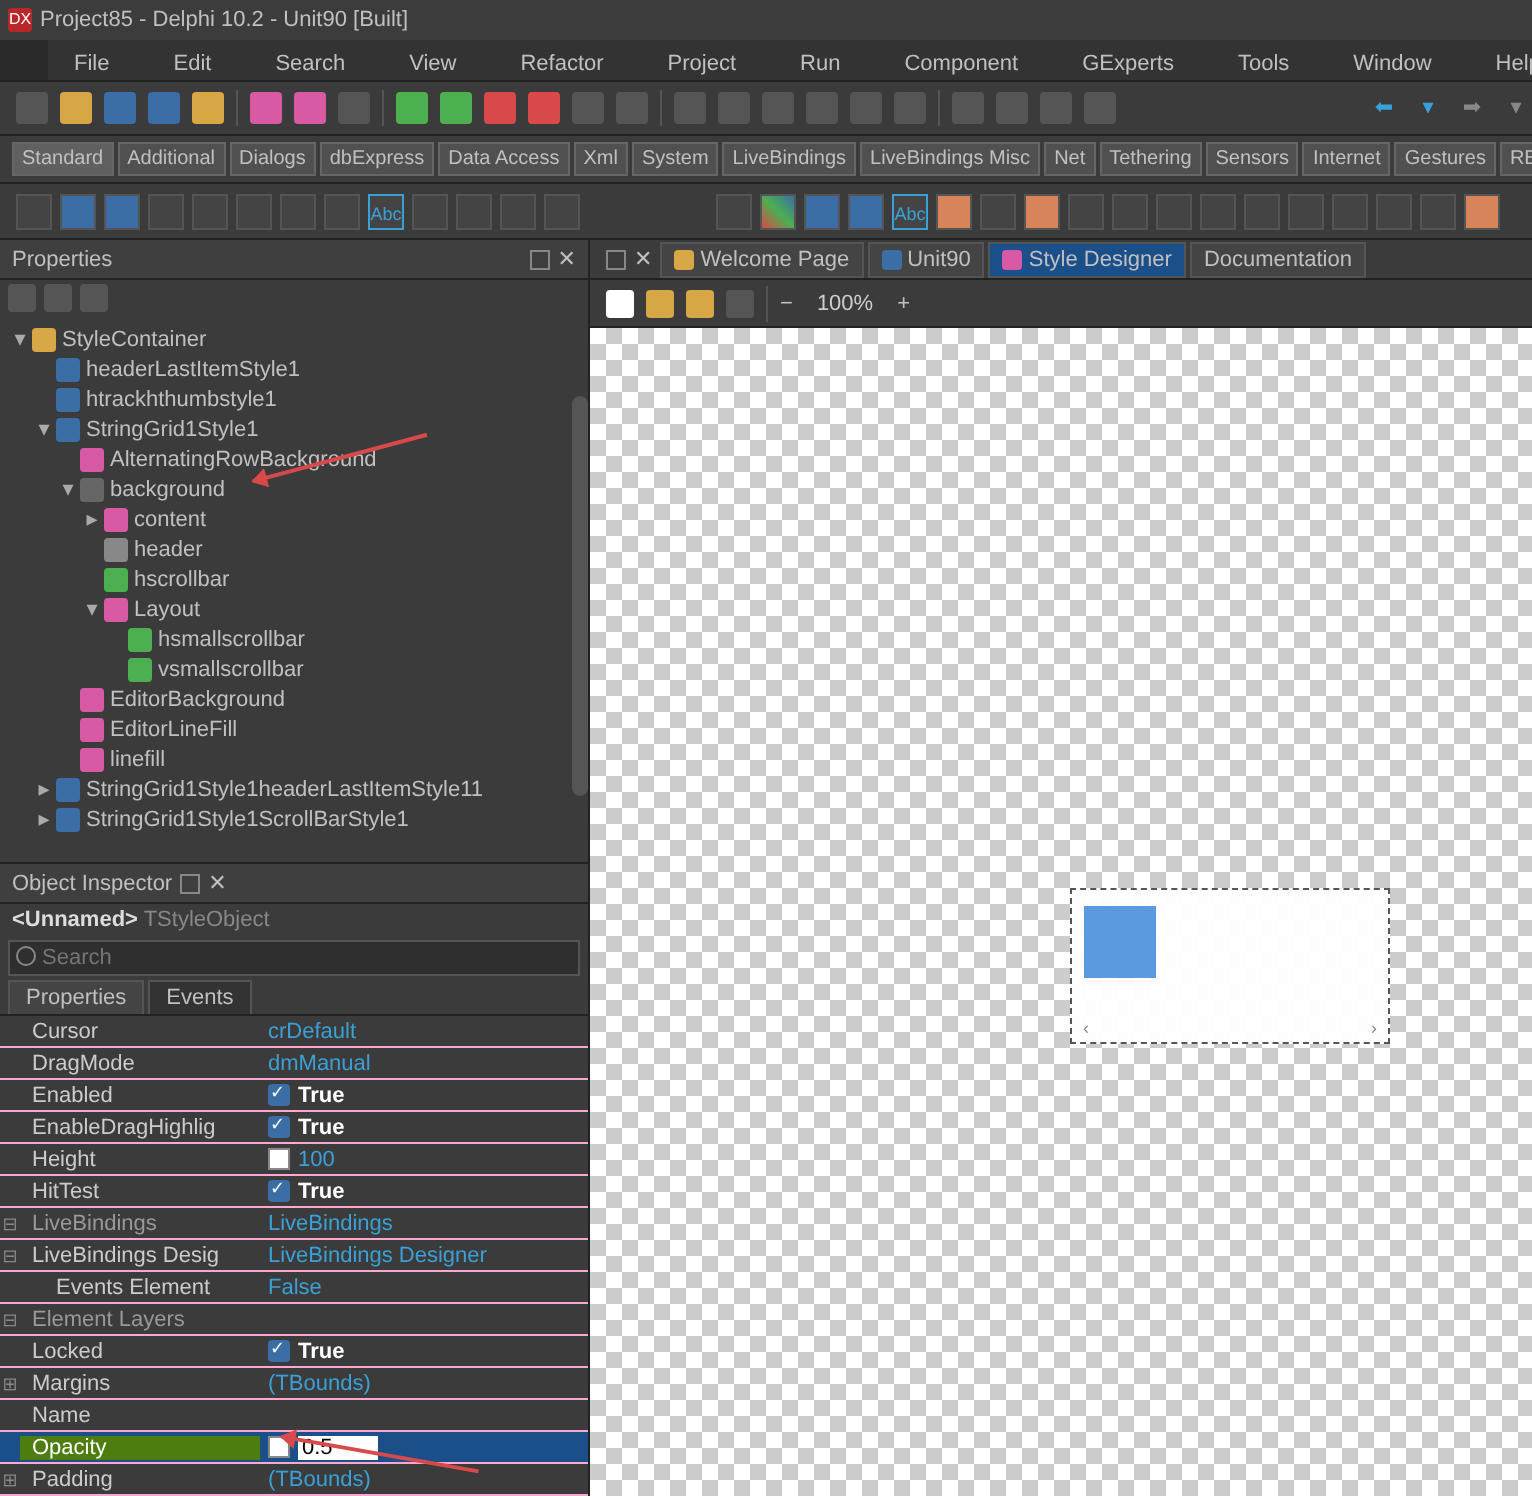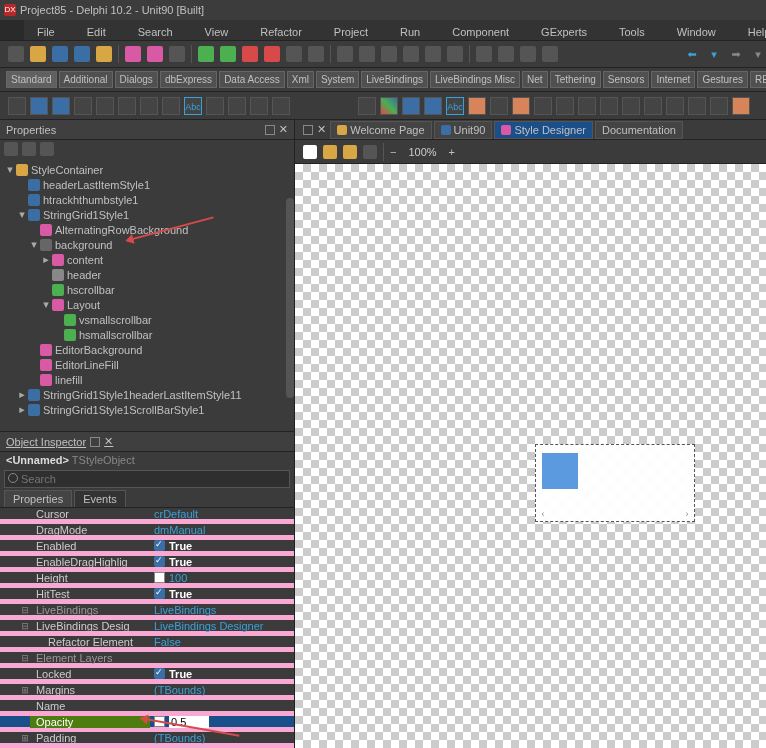--- a/index.html
+++ b/index.html
@@ -41,32 +41,32 @@
 .tnode .ico{width:12px;height:12px;display:inline-block;margin-right:3px;border-radius:2px;}
 .ico.container{background:#d7a645;}
 .ico.style{background:#3a6ea5;}
 .ico.layout{background:#d85aa5;}
 .ico.scroll{background:#4caf50;}
 .ico.expand{background:#666;}
 .ico.text{background:#888;}
 .tnode.i0{padding-left:4px;} .tnode.i1{padding-left:16px;} .tnode.i2{padding-left:28px;} .tnode.i3{padding-left:40px;} .tnode.i4{padding-left:52px;}
 .arrow1{position:absolute;top:70px;left:125px;width:90px;height:2px;background:#d84a4a;transform:rotate(-15deg);pointer-events:none;}
 .arrow1::before{content:"";position:absolute;left:-6px;top:-4px;border:5px solid transparent;border-right:8px solid #d84a4a;}
-.insp-title{background:#3f3f3f;padding:3px 6px;border-top:1px solid #222;border-bottom:1px solid #222;display:flex;align-items:center;text-decoration:underline;}
+.insp-title{background:#3f3f3f;padding:3px 6px;border-top:1px solid #222;border-bottom:1px solid #222;display:flex;align-items:center;}
 .insp-sub{background:#3b3b3b;padding:2px 6px;color:#ddd;}
 .insp-sub .gray{color:#888;}
 .search-row{background:#3b3b3b;padding:2px 4px;}
 .search-row input{width:100%;background:#2f2f2f;border:1px solid #555;color:#ccc;padding:2px 16px;font-size:11px;}
 .search-row{position:relative;}
 .search-row .sicon{position:absolute;left:8px;top:5px;width:10px;height:10px;border:1px solid #888;border-radius:50%;}
 .tabs{background:#3b3b3b;padding:0 4px;display:flex;border-bottom:1px solid #222;}
 .tab{padding:2px 8px;background:#333;border:1px solid #555;border-bottom:none;margin-right:2px;}
 .tab.active{background:#444;}
 .props{background:#3b3b3b;overflow-y:auto;position:relative;}
-.prow{display:flex;align-items:center;height:16px;border-bottom:5px solid #f9a8d4;padding-left:20px;}
+.prow{display:flex;align-items:center;height:16px;border-bottom:1px solid #f9a8d4;}
 .prow .pname{width:120px;padding-left:6px;color:#ccc;white-space:nowrap;overflow:hidden;}
 .prow .pname.indent{padding-left:18px;}
 .prow .pname.cat{color:#999;}
 .prow .pval{flex:1;color:#3aa1d8;padding-left:4px;display:flex;align-items:center;gap:4px;}
 .prow.sel{background:#1a4f8a;}
 .prow.sel .pname{color:#fff;background:#4d7c0f;}
 .prow .pval .chk{width:11px;height:11px;background:#3a6ea5;border-radius:2px;display:inline-block;position:relative;}
 .prow .pval .chk::after{content:"✓";color:#fff;font-size:9px;position:absolute;top:-1px;left:1px;}
 .prow .pval .swatch{width:11px;height:11px;background:#fff;border:1px solid #888;display:inline-block;}
 .prow .pval input{background:#fff;color:#000;border:none;width:40px;font-size:11px;padding:0 2px;}
@@ -285,26 +285,26 @@
           <span>hscrollbar</span>
         </div>
         <div class="tnode i3">
           <span class="tw">▾</span>
           <span class="ico layout"></span>
           <span>Layout</span>
         </div>
         <div class="tnode i4">
           <span class="tw"></span>
           <span class="ico scroll"></span>
+          <span>hsmallscrollbar</span>
+        </div>
+        <div class="tnode i4">
+          <span class="tw"></span>
+          <span class="ico scroll"></span>
           <span>vsmallscrollbar</span>
-        </div>
-        <div class="tnode i4">
-          <span class="tw"></span>
-          <span class="ico scroll"></span>
-          <span>hsmallscrollbar</span>
         </div>
         <div class="tnode i2">
           <span class="tw"></span>
           <span class="ico layout"></span>
           <span>EditorBackground</span>
         </div>
         <div class="tnode i2">
           <span class="tw"></span>
           <span class="ico layout"></span>
           <span>EditorLineFill</span>
@@ -392,21 +392,21 @@
             <span style="color:#3aa1d8">LiveBindings</span>
           </span>
         </div>
         <div class="prow">
           <span class="exp">⊟</span>
           <span class="pname  ">LiveBindings Desig</span>
           <span class="pval">LiveBindings Designer</span>
         </div>
         <div class="prow">
           <span class="exp"></span>
-          <span class="pname indent ">Refactor Element</span>
+          <span class="pname indent ">Events Element</span>
           <span class="pval">False</span>
         </div>
         <div class="prow">
           <span class="exp">⊟</span>
           <span class="pname  cat">Element Layers</span>
           <span class="pval">
             <span style="color:#3aa1d8"></span>
           </span>
         </div>
         <div class="prow">

